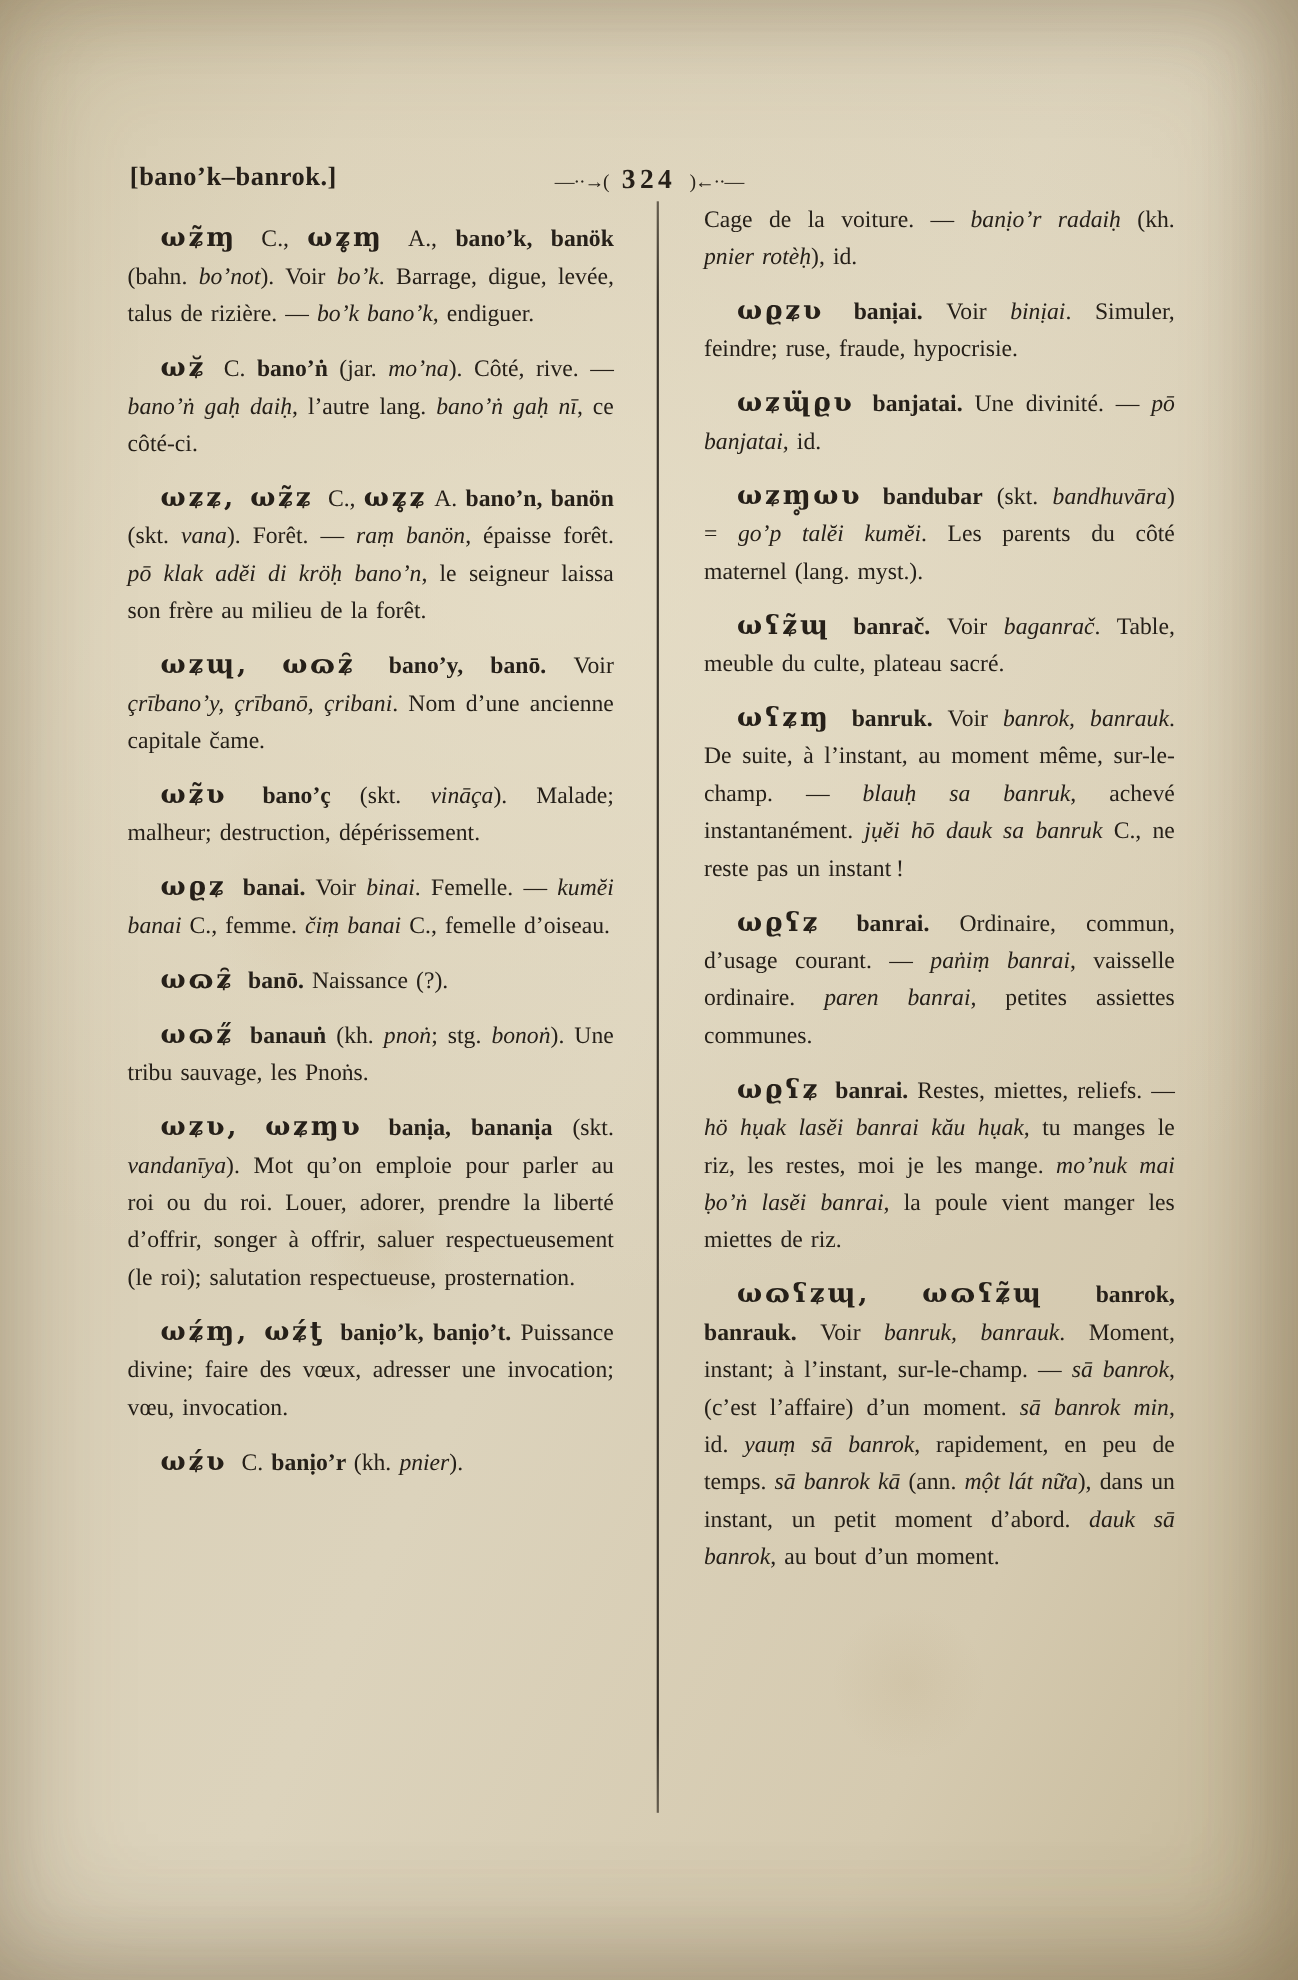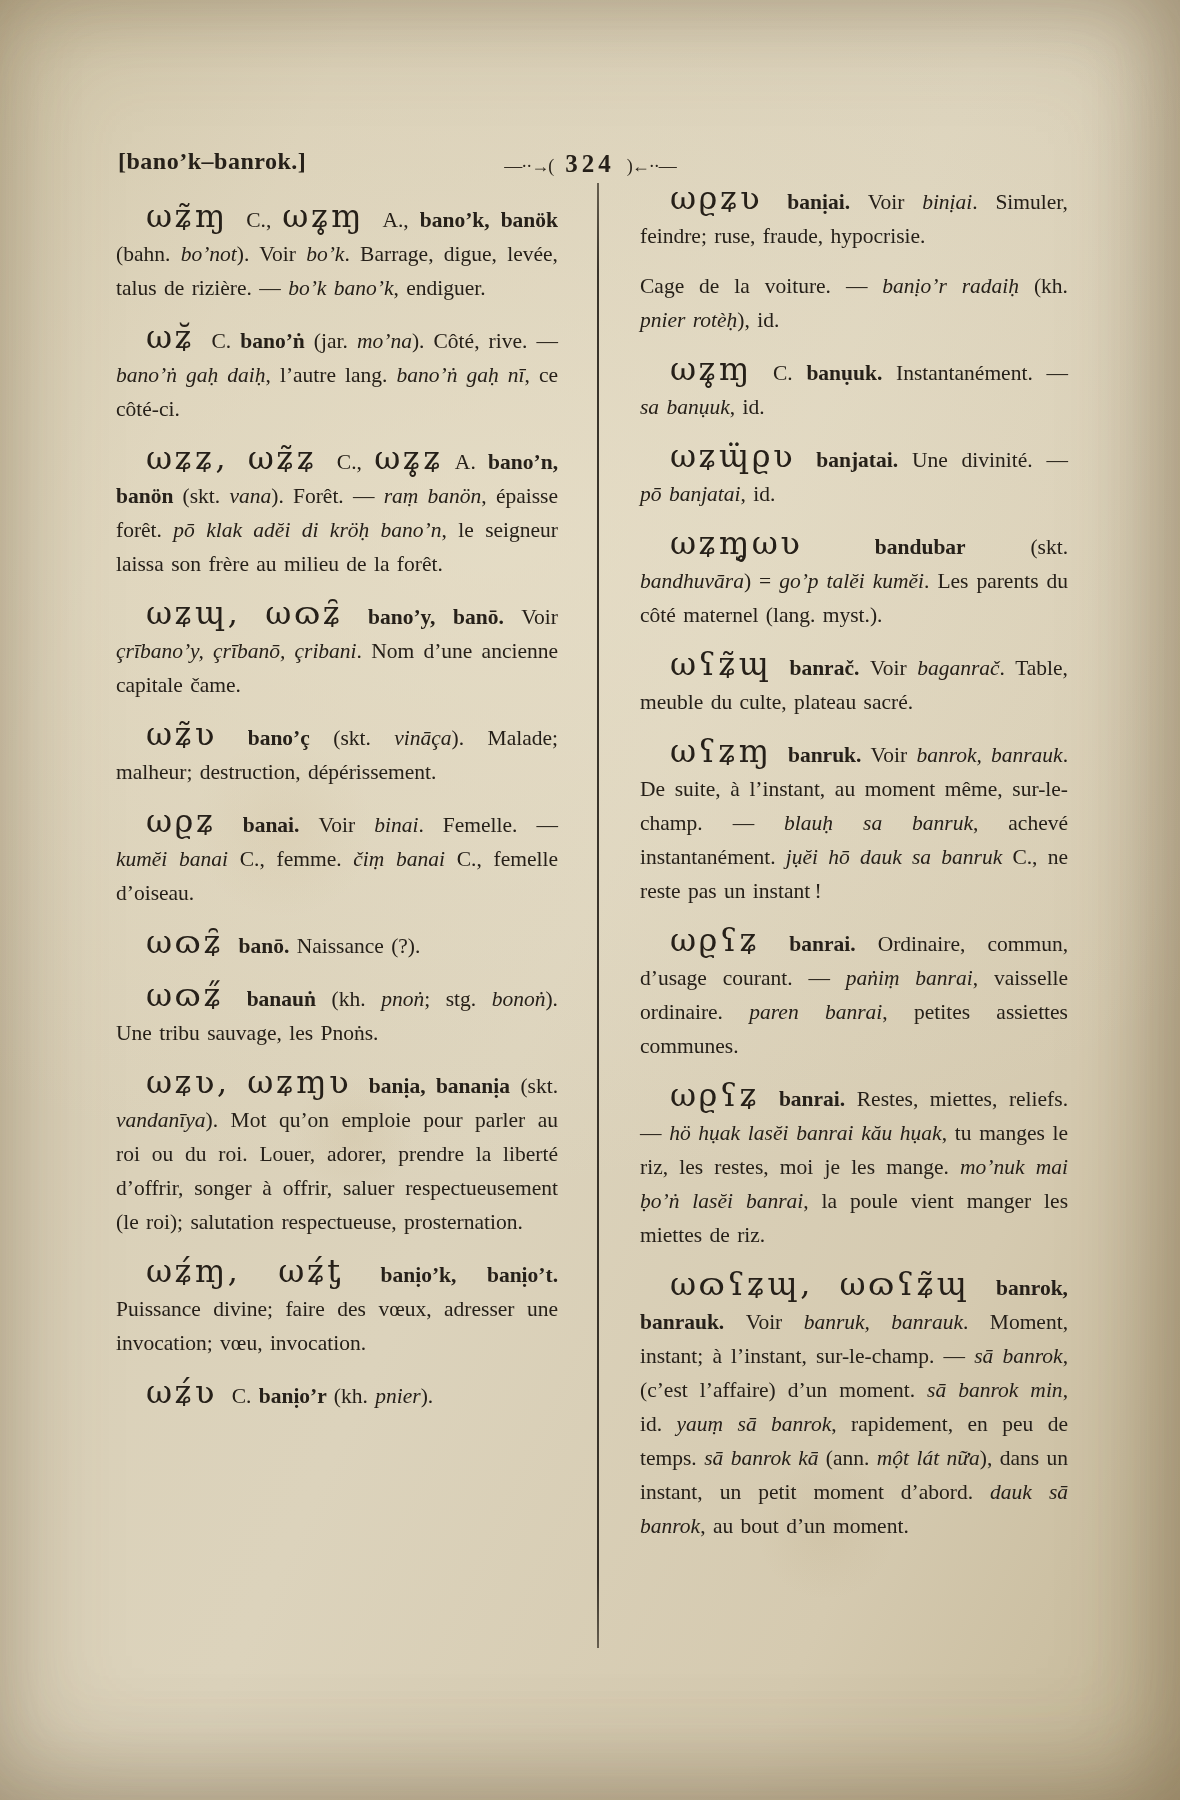--- a/index.html
+++ b/index.html
@@ -40,22 +40,22 @@
     word-spacing:2px;
   }
   .col-left{left:116px;top:200px;width:442px;}
   .col-right{left:640px;top:182px;width:428px;}
   .entry{margin:0 0 16px 0;text-indent:30px;}
   .entry.cont{text-indent:0;}
   .s-b{font-weight:700;margin-top:11px;}
   .s-i{font-style:italic;}
   .s-c{
     font-family:"DejaVu Serif","DejaVu Sans",serif;
-    font-size:32px;letter-spacing:2.5px;line-height:1;
-    font-weight:400;
+    font-size:24px;letter-spacing:2.5px;line-height:1;
+    font-weight:700;
   }
 </style>
 </head>
 <body>
 
 <div class="page">
 
   <div class="header-range">[bano’k–banrok.]</div>
 
   <div class="header-page">
@@ -71,23 +71,22 @@
       <p class="entry"><span class="s-c">ωʑɰ, ωɷʑ̑ </span><span class="s-b">bano’y, banō. </span><span class="s-r">Voir </span><span class="s-i">çrībano’y, çrībanō, çribani</span><span class="s-r">. Nom d’une ancienne capitale čame.</span></p>
       <p class="entry"><span class="s-c">ωʑ̃ʋ </span><span class="s-b">bano’ç </span><span class="s-r">(skt. </span><span class="s-i">vināça</span><span class="s-r">). Malade; malheur; destruction, dépérissement.</span></p>
       <p class="entry"><span class="s-c">ωϱʑ </span><span class="s-b">banai. </span><span class="s-r">Voir </span><span class="s-i">binai</span><span class="s-r">. Femelle. — </span><span class="s-i">kumĕi banai</span><span class="s-r"> C., femme. </span><span class="s-i">čiṃ banai</span><span class="s-r"> C., femelle d’oiseau.</span></p>
       <p class="entry"><span class="s-c">ωɷʑ̑ </span><span class="s-b">banō. </span><span class="s-r">Naissance (?).</span></p>
       <p class="entry"><span class="s-c">ωɷʑ̋ </span><span class="s-b">banauṅ </span><span class="s-r">(kh. </span><span class="s-i">pnoṅ</span><span class="s-r">; stg. </span><span class="s-i">bonoṅ</span><span class="s-r">). Une tribu sauvage, les Pnoṅs.</span></p>
       <p class="entry"><span class="s-c">ωʑʋ, ωʑɱʋ </span><span class="s-b">banịa, bananịa </span><span class="s-r">(skt. </span><span class="s-i">vandanīya</span><span class="s-r">). Mot qu’on emploie pour parler au roi ou du roi. Louer, adorer, prendre la liberté d’offrir, songer à offrir, saluer respectueusement (le roi); salutation respectueuse, prosternation.</span></p>
       <p class="entry"><span class="s-c">ωʑ́ɱ, ωʑ́ƫ </span><span class="s-b">banịo’k, banịo’t. </span><span class="s-r">Puissance divine; faire des vœux, adresser une invocation; vœu, invocation.</span></p>
       <p class="entry"><span class="s-c">ωʑ́ʋ </span><span class="s-r">C. </span><span class="s-b">banịo’r </span><span class="s-r">(kh. </span><span class="s-i">pnier</span><span class="s-r">).</span></p>
     </div>
   <div class="col col-right" id="col-right">
+      <p class="entry cont"><span class="s-r">Cage de la voiture. — </span><span class="s-i">banịo’r radaiḥ</span><span class="s-r"> (kh. </span><span class="s-i">pnier rotèḥ</span><span class="s-r">), id.</span></p>
       <p class="entry"><span class="s-c">ωϱʑʋ </span><span class="s-b">banịai. </span><span class="s-r">Voir </span><span class="s-i">binịai</span><span class="s-r">. Simuler, feindre; ruse, fraude, hypocrisie.</span></p>
-      <p class="entry cont"><span class="s-r">Cage de la voiture. — </span><span class="s-i">banịo’r radaiḥ</span><span class="s-r"> (kh. </span><span class="s-i">pnier rotèḥ</span><span class="s-r">), id.</span></p>
-      <p class="entry"><span class="s-c">ωʑ̥ɱ </span><span class="s-r">C. </span><span class="s-b">banụuk. </span><span class="s-r">Instantanément. — </span><span class="s-i">sa banụuk</span><span class="s-r">, id.</span></p>
       <p class="entry"><span class="s-c">ωʑɰ̈ϱʋ </span><span class="s-b">banjatai. </span><span class="s-r">Une divinité. — </span><span class="s-i">pō banjatai</span><span class="s-r">, id.</span></p>
       <p class="entry"><span class="s-c">ωʑɱ̥ωʋ </span><span class="s-b">bandubar </span><span class="s-r">(skt. </span><span class="s-i">bandhuvāra</span><span class="s-r">) = </span><span class="s-i">go’p talĕi kumĕi</span><span class="s-r">. Les parents du côté maternel (lang. myst.).</span></p>
       <p class="entry"><span class="s-c">ωʕʑ̃ɰ </span><span class="s-b">banrač. </span><span class="s-r">Voir </span><span class="s-i">baganrač</span><span class="s-r">. Table, meuble du culte, plateau sacré.</span></p>
       <p class="entry"><span class="s-c">ωʕʑɱ </span><span class="s-b">banruk. </span><span class="s-r">Voir </span><span class="s-i">banrok, banrauk</span><span class="s-r">. De suite, à l’instant, au moment même, sur-le-champ. — </span><span class="s-i">blauḥ sa banruk</span><span class="s-r">, achevé instantanément. </span><span class="s-i">jụĕi hō dauk sa banruk</span><span class="s-r"> C., ne reste pas un instant !</span></p>
       <p class="entry"><span class="s-c">ωϱʕʑ </span><span class="s-b">banrai. </span><span class="s-r">Ordinaire, commun, d’usage courant. — </span><span class="s-i">paṅiṃ banrai</span><span class="s-r">, vaisselle ordinaire. </span><span class="s-i">paren banrai</span><span class="s-r">, petites assiettes communes.</span></p>
       <p class="entry"><span class="s-c">ωϱʕʑ </span><span class="s-b">banrai. </span><span class="s-r">Restes, miettes, reliefs. — </span><span class="s-i">hö hụak lasĕi banrai kău hụak</span><span class="s-r">, tu manges le riz, les restes, moi je les mange. </span><span class="s-i">mo’nuk mai ḅo’ṅ lasĕi banrai</span><span class="s-r">, la poule vient manger les miettes de riz.</span></p>
       <p class="entry"><span class="s-c">ωɷʕʑɰ, ωɷʕʑ̃ɰ </span><span class="s-b">banrok, banrauk. </span><span class="s-r">Voir </span><span class="s-i">banruk, banrauk</span><span class="s-r">. Moment, instant; à l’instant, sur-le-champ. — </span><span class="s-i">sā banrok</span><span class="s-r">, (c’est l’affaire) d’un moment. </span><span class="s-i">sā banrok min</span><span class="s-r">, id. </span><span class="s-i">yauṃ sā banrok</span><span class="s-r">, rapidement, en peu de temps. </span><span class="s-i">sā banrok kā</span><span class="s-r"> (ann. </span><span class="s-i">một lát nữa</span><span class="s-r">), dans un instant, un petit moment d’abord. </span><span class="s-i">dauk sā banrok</span><span class="s-r">, au bout d’un moment.</span></p>
     </div>
 
 </div>

